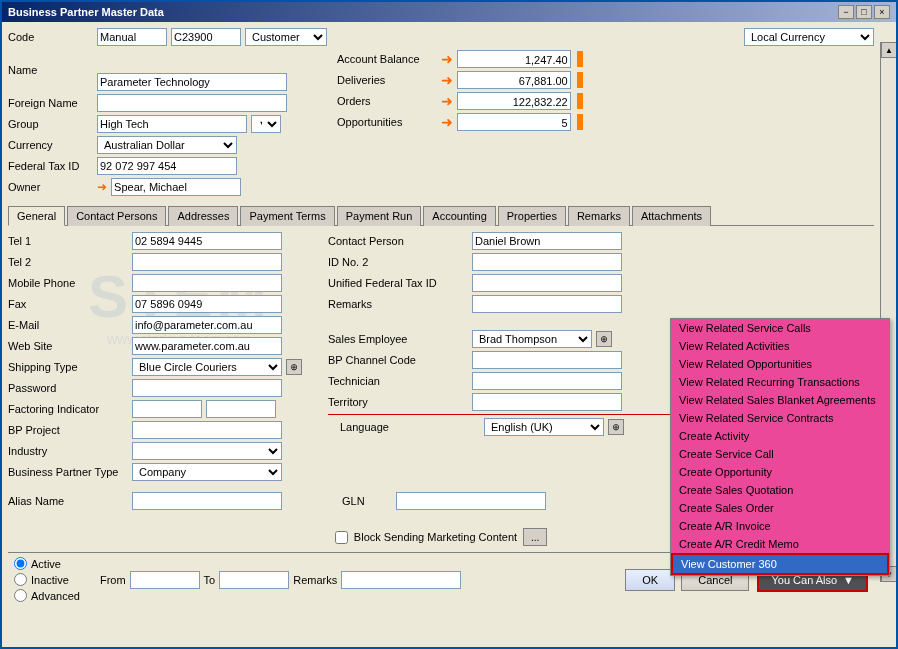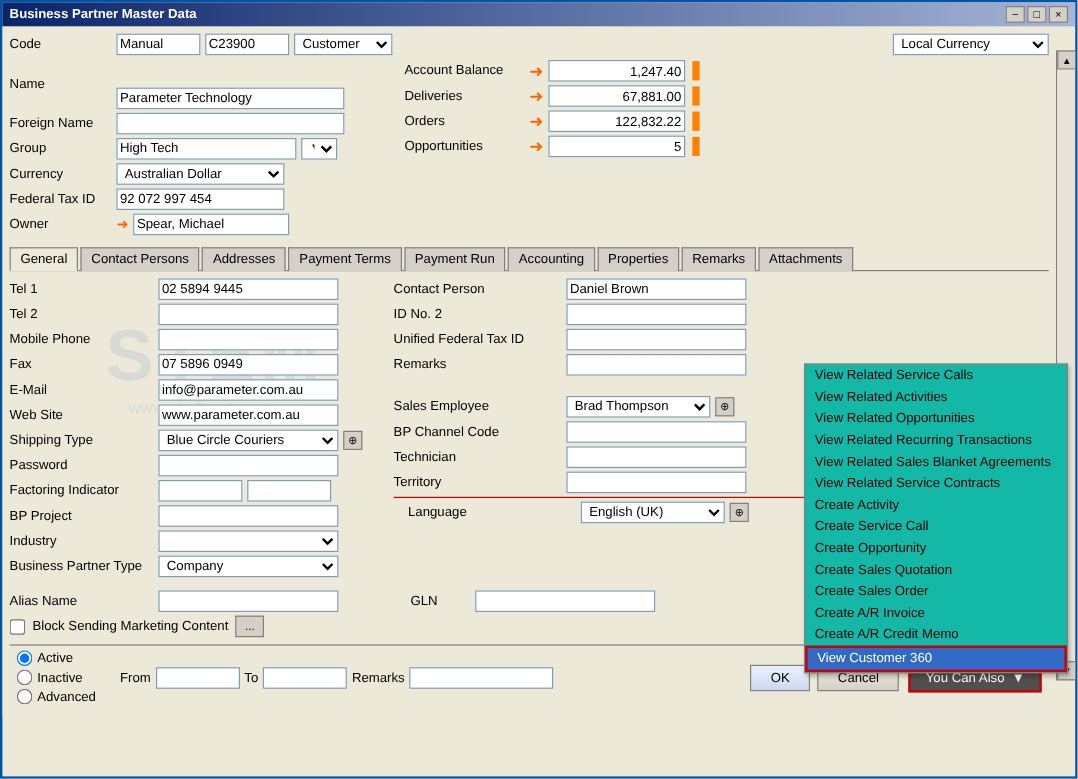--- a/index.html
+++ b/index.html
@@ -248,21 +248,21 @@
       font-size: 11px;
       display: flex;
       align-items: center;
       gap: 6px;
     }
     
     .dropdown-menu {
       position: absolute;
       right: 6px;
       bottom: 36px;
-      background: #14b8a6;
+      background: #ec4899;
       border: 1px solid #808080;
       width: 220px;
       z-index: 100;
       box-shadow: 2px 2px 4px rgba(0,0,0,0.3);
     }
     
     .dropdown-item {
       padding: 3px 8px;
       font-size: 11px;
       cursor: pointer;
@@ -566,21 +566,21 @@
           <div class="inner-field-row">
             <span class="inner-label">Alias Name</span>
             <input type="text" style="width: 150px;">
           </div>
           <div class="inner-field-row" style="margin-left:20px;">
             <span style="width:50px; font-size:11px;">GLN</span>
             <input type="text" style="width: 150px;">
           </div>
         </div>
 
-        <div style="display:flex; justify-content:flex-start; position:relative; z-index:1;">
+        <div style="display:flex; justify-content:center; margin-top:15px; position:relative; z-index:1;">
           <div style="display:flex; align-items:center; gap:6px;">
             <input type="checkbox" style="">
             <span style="font-size:11px;">Block Sending Marketing Content</span>
             <button style="width:24px;height:18px;background:#d4d0c8;border:1px solid #808080;font-size:10px;cursor:pointer;">...</button>
           </div>
         </div>
       </div>
 
       <div class="footer-bar">
         <div style="display:flex; align-items:center; gap:20px;">

